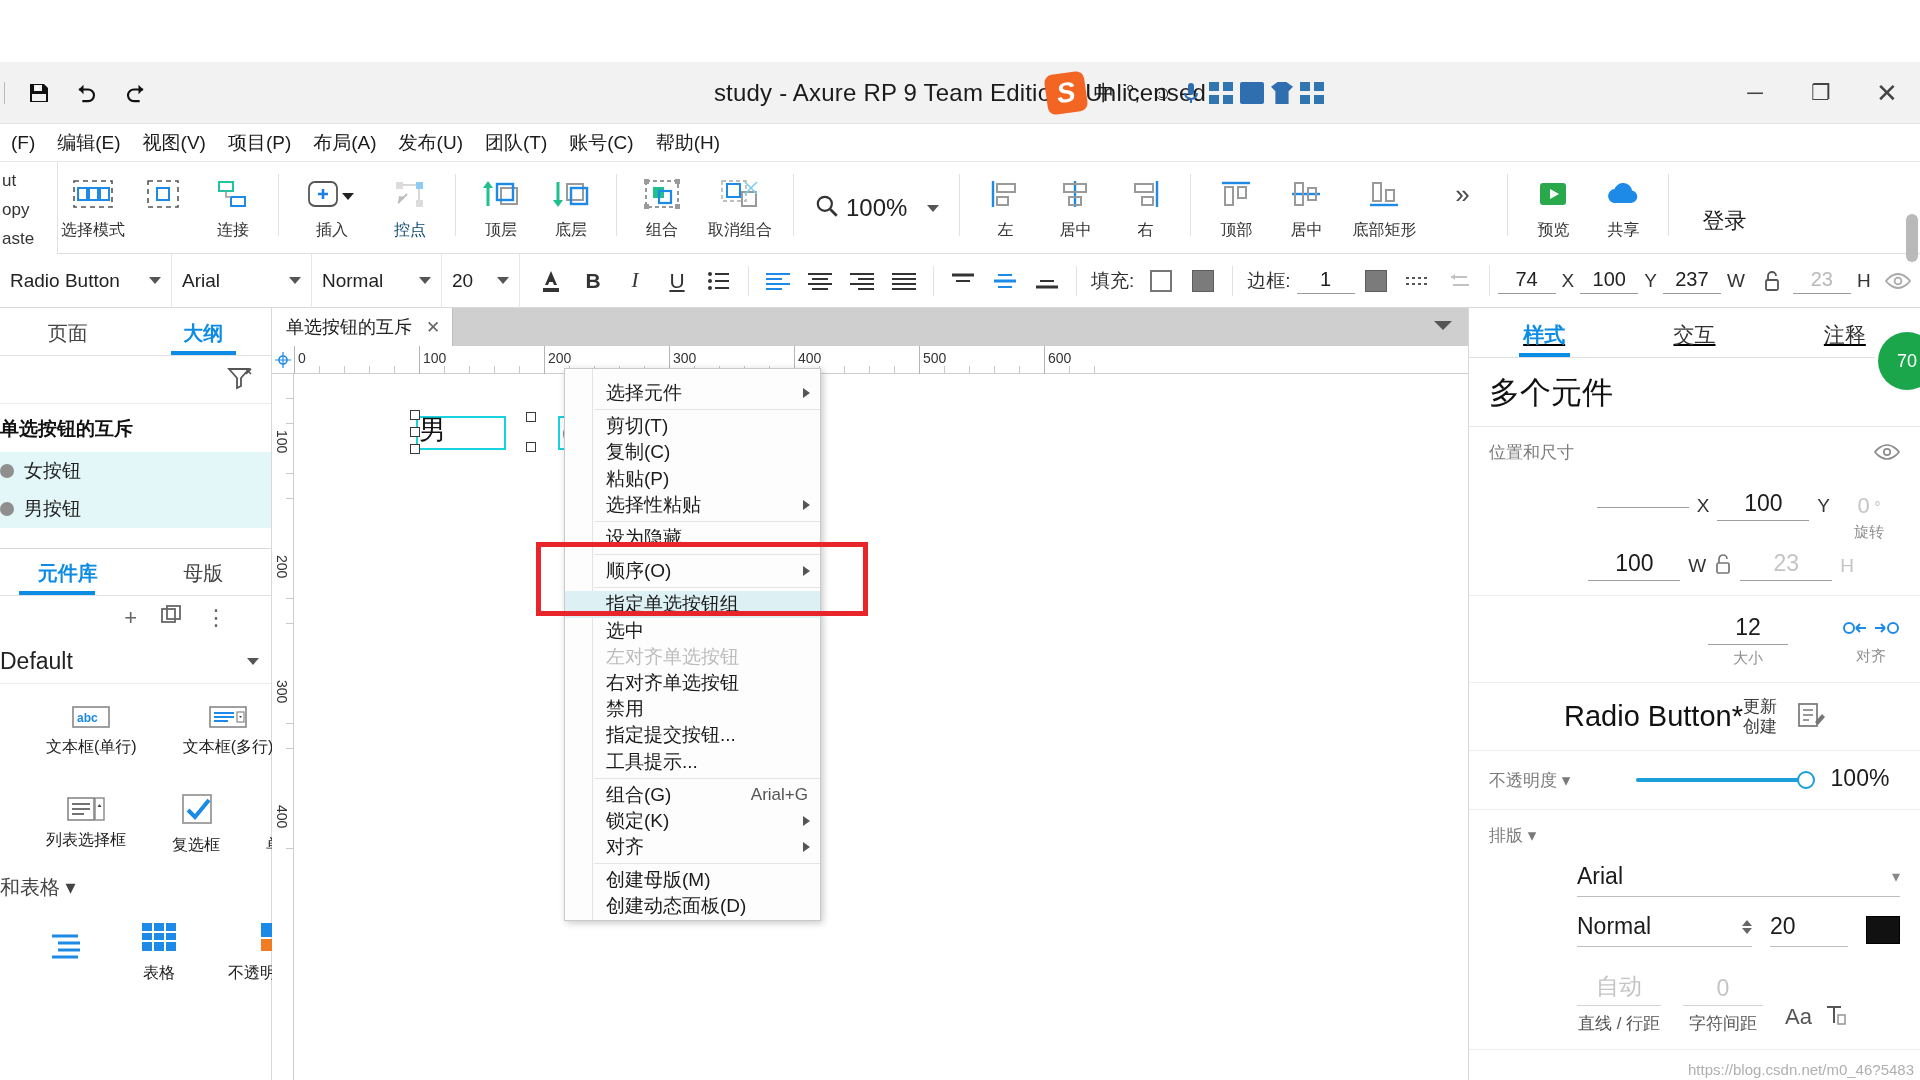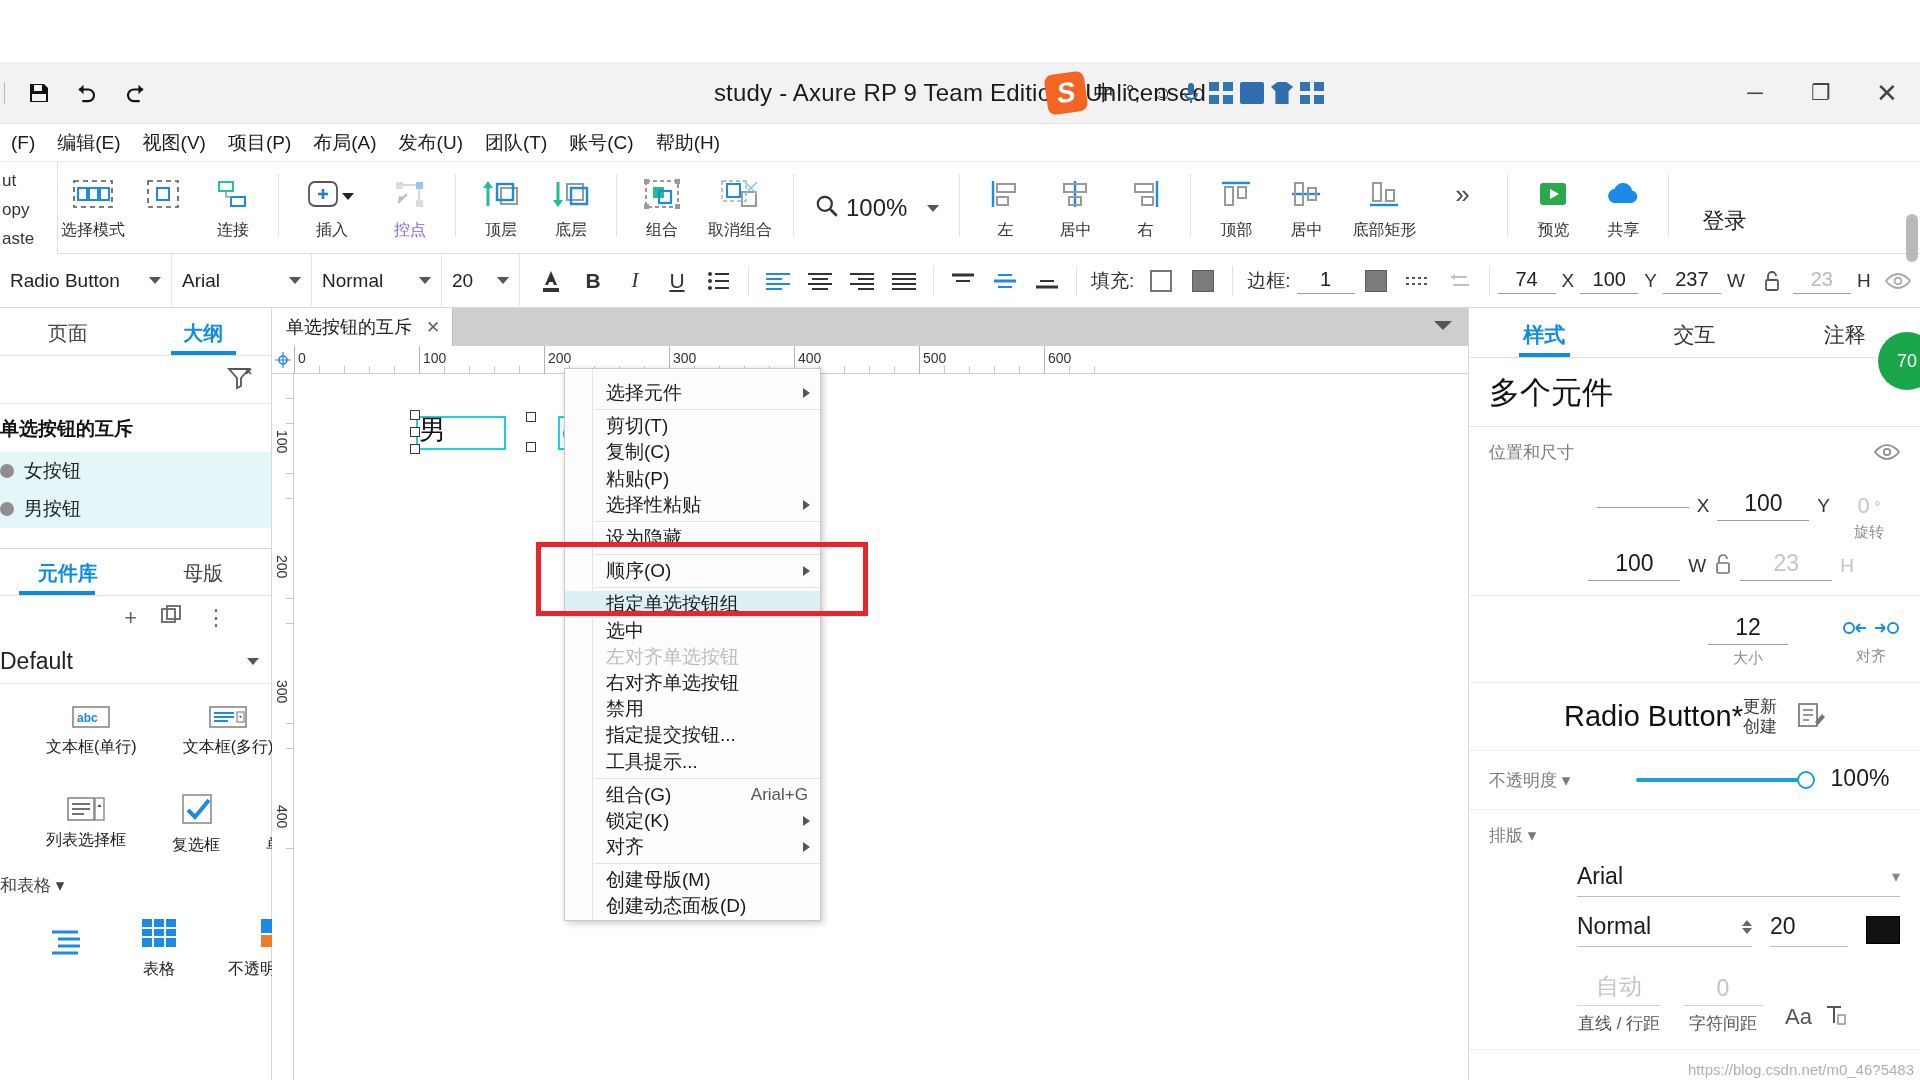--- a/index.html
+++ b/index.html
@@ -128,21 +128,21 @@
   .librarysec { position:absolute; left:0; right:0; top:240px; bottom:0; }
   .lib-tabs { height:48px; display:flex; align-items:flex-end; border-top:1px solid #d8d8d8; border-bottom:1px solid #e0e0e0;}
   .lib-tabs .tab { flex:1; text-align:center; font-size:20px; color:#444; padding-bottom:8px; position:relative;}
   .lib-tabs .tab.active { color:#0d8ce6; font-weight:bold;}
   .lib-tabs .tab.active:after { content:""; position:absolute; left:14%; right:30%; bottom:0; height:4px; background:#0d8ce6;}
   .lib-actions { height:44px; display:flex; align-items:center; justify-content:flex-end; gap:22px; padding-right:44px; font-size:22px; color:#666;}
   .lib-select { height:44px; display:flex; align-items:center; justify-content:space-between; padding:0 12px 0 0; font-size:21px; color:#222; border-bottom:1px solid #ececec;}
   .lib-grid { display:grid; grid-template-columns: repeat(3, 1fr); }
   .lib-cell { height:92px; display:flex; flex-direction:column; align-items:center; justify-content:center; gap:6px;padding-left:46px;}
   .lib-cell .cap { font-size:16px; color:#222; white-space:nowrap;}
-  .lib-sec-title { font-size:17px; color:#444; padding:6px 0 4px 0;}
+  .lib-sec-title { font-size:20px; color:#444; padding:6px 0 4px 0;}
 
   
   .canvaswrap { position:absolute; left:272px; top:308px; right:452px; bottom:0; background:#fff;}
   .pagetabs {
     position:absolute; left:272px; top:308px; right:452px; height:38px;
     background:#cfcfcf; display:flex; align-items:center;
   }
   .pagetab {
     background:#fff; height:38px; display:flex; align-items:center; gap:14px;
     padding:0 12px 0 14px; font-size:18px; color:#222; border-right:1px solid #bdbdbd;
@@ -194,21 +194,21 @@
   .redbox {
     position:absolute; left:536px; top:542px; width:332px; height:74px;
     border:5px solid #e8252a; z-index:60; pointer-events:none;
   }
 
   
   .rightpanel {
     position:absolute; right:0; top:308px; width:452px; bottom:0;
     background:#fff; border-left:1px solid #d8d8d8;
   }
-  .rp-tabs { height:50px; display:flex; align-items:flex-end; border-bottom:1px solid #e0e0e0;}
+  .rp-tabs { height:50px; display:flex; align-items:flex-end; border-bottom:1px solid #e0e0e0;text-decoration:underline;}
   .rp-tabs .tab { flex:1; text-align:center; font-size:21px; color:#333; padding-bottom:8px; position:relative;}
   .rp-tabs .tab.active { color:#0d8ce6; font-weight:bold;}
   .rp-tabs .tab.active:after { content:""; position:absolute; left:33%; right:33%; bottom:0; height:4px; background:#0d8ce6;}
   .rp-title { font-size:31px; color:#111; padding:14px 0 12px 20px; border-bottom:1px solid #e6e6e6;}
   .rp-sec { padding:14px 20px 14px 20px; border-bottom:1px solid #eeeeee; position:relative;}
   .rp-seclabel { font-size:17px; color:#7a7a7a; margin-bottom:8px;}
   .rp-row { display:flex; align-items:center; gap:12px; margin-top:12px;}
   .uline { border-bottom:1px solid #9f9f9f; min-width:80px; text-align:center; font-size:23px; color:#1b1b1b; padding-bottom:3px;}
   .uline.empty { color:#c4c4c4;}
   .axis { font-size:19px; color:#333;}
@@ -364,21 +364,21 @@
           <svg width="36" height="32" viewBox="0 0 36 32">
               <rect x="4" y="4" width="7" height="7" fill="#dcdcdc"></rect>
               <rect x="24" y="4" width="7" height="7" fill="#8ecbf5"></rect>
               <path d="M11 7h13" stroke="#cfcfcf" stroke-width="1.6"></path>
               <path d="M27 11v12" stroke="#cfcfcf" stroke-width="1.6"></path>
               <rect x="24" y="22" width="7" height="7" fill="#dcdcdc"></rect>
               <path d="M6 25l9-9" stroke="#bdbdbd" stroke-width="2"></path>
               <path d="M6 25l1-7 6 1z" fill="#bdbdbd"></path>
             </svg>
         </div>
-        <div class="lbl" style="color:#8b5cf6">控点</div>
+        <div class="lbl" style="color:#0c4a6e">控点</div>
       </div>
     </div>
 
     <div class="tdiv"></div>
 
     <div class="tgroup">
       <div class="titem">
         <div class="glyph">
           <svg width="40" height="32" viewBox="0 0 40 32">
               <path d="M7 28V6" stroke="#21bf8e" stroke-width="3"></path>

